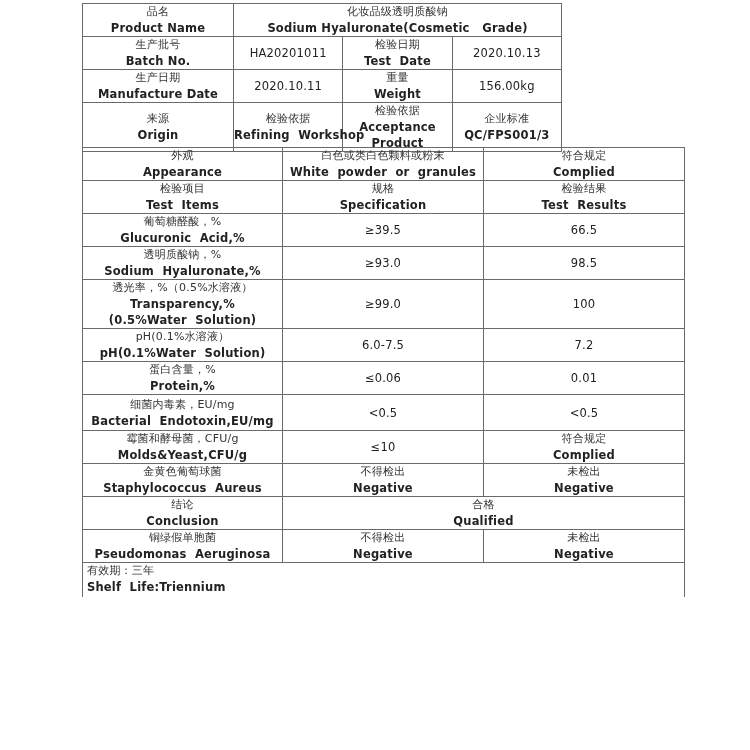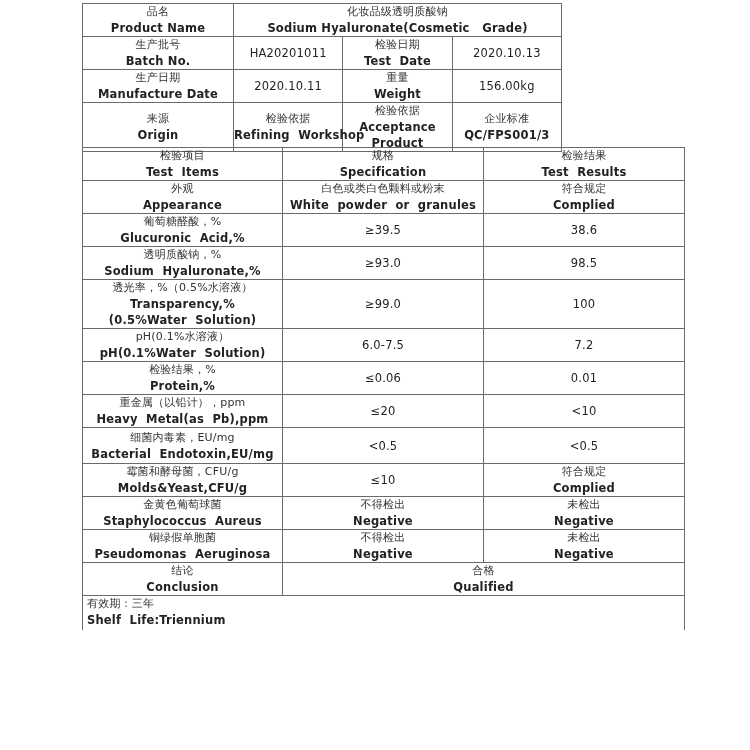--- a/index.html
+++ b/index.html
@@ -80,54 +80,54 @@
 
 <table id="tests">
   <colgroup>
       <col class="col1">
       <col class="col2">
       <col class="col3">
     </colgroup>
   <tbody>
       <tr style="height:33px">
     <td>
+          <span class="zh">外观</span>
+          <span class="en">Appearance</span>
+        </td>
+    <td>
+          <span class="zh">白色或类白色颗料或粉末</span>
+          <span class="en" style="white-space:pre">White  powder  or  granules</span>
+        </td>
+    <td>
+          <span class="zh">符合规定</span>
+          <span class="en">Complied</span>
+        </td>
+  </tr>
+
+  <tr style="height:33px">
+    <td>
           <span class="zh">检验项目</span>
           <span class="en" style="white-space:pre">Test  Items</span>
         </td>
     <td>
           <span class="zh">规格</span>
           <span class="en">Specification</span>
         </td>
     <td>
           <span class="zh">检验结果</span>
           <span class="en" style="white-space:pre">Test  Results</span>
         </td>
   </tr>
-
-  <tr style="height:33px">
-    <td>
-          <span class="zh">外观</span>
-          <span class="en">Appearance</span>
-        </td>
-    <td>
-          <span class="zh">白色或类白色颗料或粉末</span>
-          <span class="en" style="white-space:pre">White  powder  or  granules</span>
-        </td>
-    <td>
-          <span class="zh">符合规定</span>
-          <span class="en">Complied</span>
-        </td>
-  </tr>
   <tr style="height:32px">
     <td>
           <span class="zh">葡萄糖醛酸，%</span>
           <span class="en" style="white-space:pre">Glucuronic  Acid,%</span>
         </td>
     <td>≥39.5</td>
-    <td>38.6</td>
+    <td>66.5</td>
   </tr>
   <tr style="height:33px">
     <td>
           <span class="zh">透明质酸钠，%</span>
           <span class="en" style="white-space:pre">Sodium  Hyaluronate,%</span>
         </td>
     <td>≥93.0</td>
     <td>98.5</td>
   </tr>
   <tr style="height:49px">
@@ -142,34 +142,26 @@
   <tr style="height:32px">
     <td>
           <span class="zh">pH(0.1%水溶液）</span>
           <span class="en" style="white-space:pre">pH(0.1%Water  Solution)</span>
         </td>
     <td>6.0-7.5</td>
     <td>7.2</td>
   </tr>
   <tr style="height:32px">
     <td>
-          <span class="zh">检验结果，%</span>
+          <span class="zh">蛋白含量，%</span>
           <span class="en">Protein,%</span>
         </td>
     <td>≤0.06</td>
     <td>0.01</td>
   </tr>
-  <tr style="height:33px">
-    <td>
-          <span class="zh">重金属（以铅计），ppm</span>
-          <span class="en" style="white-space:pre">Heavy  Metal(as  Pb),ppm</span>
-        </td>
-    <td>≤20</td>
-    <td>&lt;10</td>
-  </tr>
   <tr style="height:36px">
     <td>
           <span class="zh">细菌内毒素，EU/mg</span>
           <span class="en" style="white-space:pre">Bacterial  Endotoxin,EU/mg</span>
         </td>
     <td>&lt;0.5</td>
     <td>&lt;0.5</td>
   </tr>
   <tr style="height:33px">
     <td>
@@ -179,52 +171,52 @@
     <td>≤10</td>
     <td>
           <span class="zh">符合规定</span>
           <span class="en">Complied</span>
         </td>
   </tr>
   <tr style="height:32px">
     <td>
           <span class="zh">金黄色葡萄球菌</span>
           <span class="en" style="white-space:pre">Staphylococcus  Aureus</span>
-        </td>
-    <td>
-          <span class="zh">不得检出</span>
-          <span class="en">Negative</span>
-        </td>
-    <td>
-          <span class="zh">未检出</span>
-          <span class="en">Negative</span>
-        </td>
-  </tr>
-  <tr style="height:33px">
-    <td>
-          <span class="zh">铜绿假单胞菌</span>
-          <span class="en" style="white-space:pre">Pseudomonas  Aeruginosa</span>
         </td>
     <td>
           <span class="zh">不得检出</span>
           <span class="en">Negative</span>
         </td>
     <td>
           <span class="zh">未检出</span>
           <span class="en">Negative</span>
         </td>
   </tr>
   <tr style="height:33px">
     <td>
           <span class="zh">结论</span>
           <span class="en">Conclusion</span>
         </td>
     <td colspan="2">
           <span class="zh">合格</span>
           <span class="en">Qualified</span>
+        </td>
+  </tr>
+  <tr style="height:33px">
+    <td>
+          <span class="zh">铜绿假单胞菌</span>
+          <span class="en" style="white-space:pre">Pseudomonas  Aeruginosa</span>
+        </td>
+    <td>
+          <span class="zh">不得检出</span>
+          <span class="en">Negative</span>
+        </td>
+    <td>
+          <span class="zh">未检出</span>
+          <span class="en">Negative</span>
         </td>
   </tr>
   <tr class="shelf" style="height:34px">
     <td colspan="3">
           <span class="zh">有效期：三年</span>
           <span class="en" style="white-space:pre">Shelf  Life:Triennium</span>
         </td>
   </tr>
 </tbody>
   </table>

